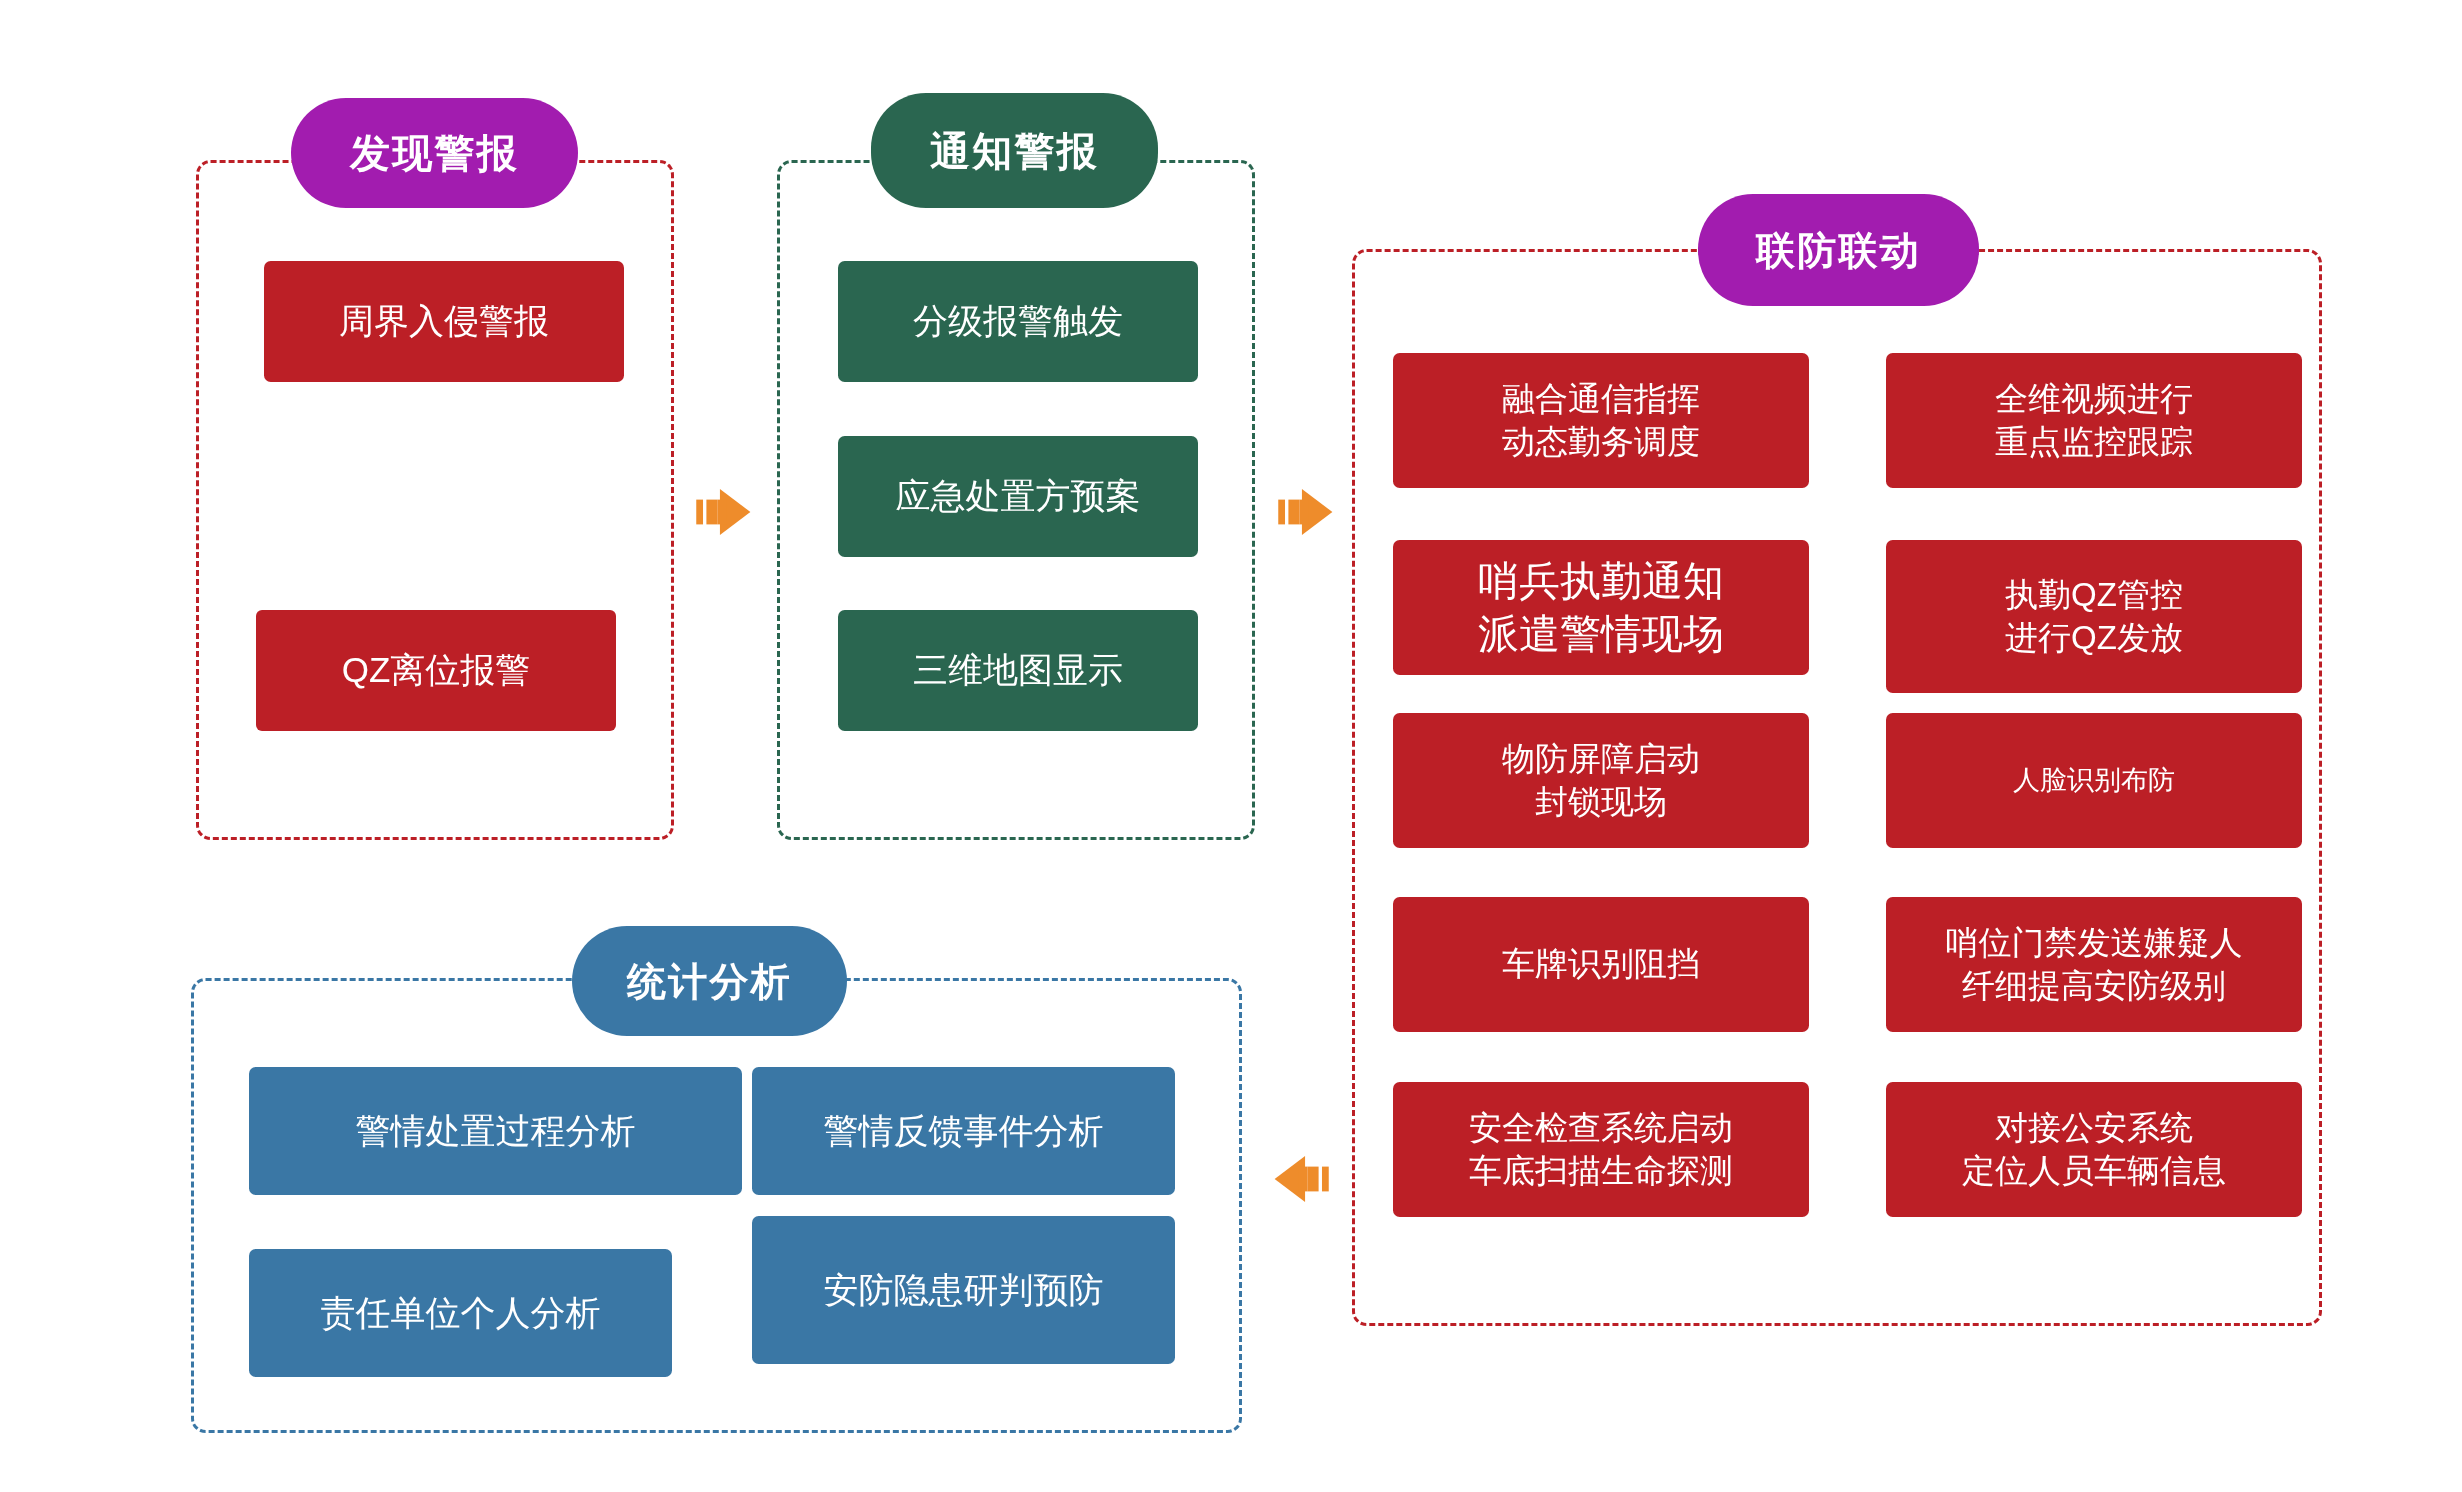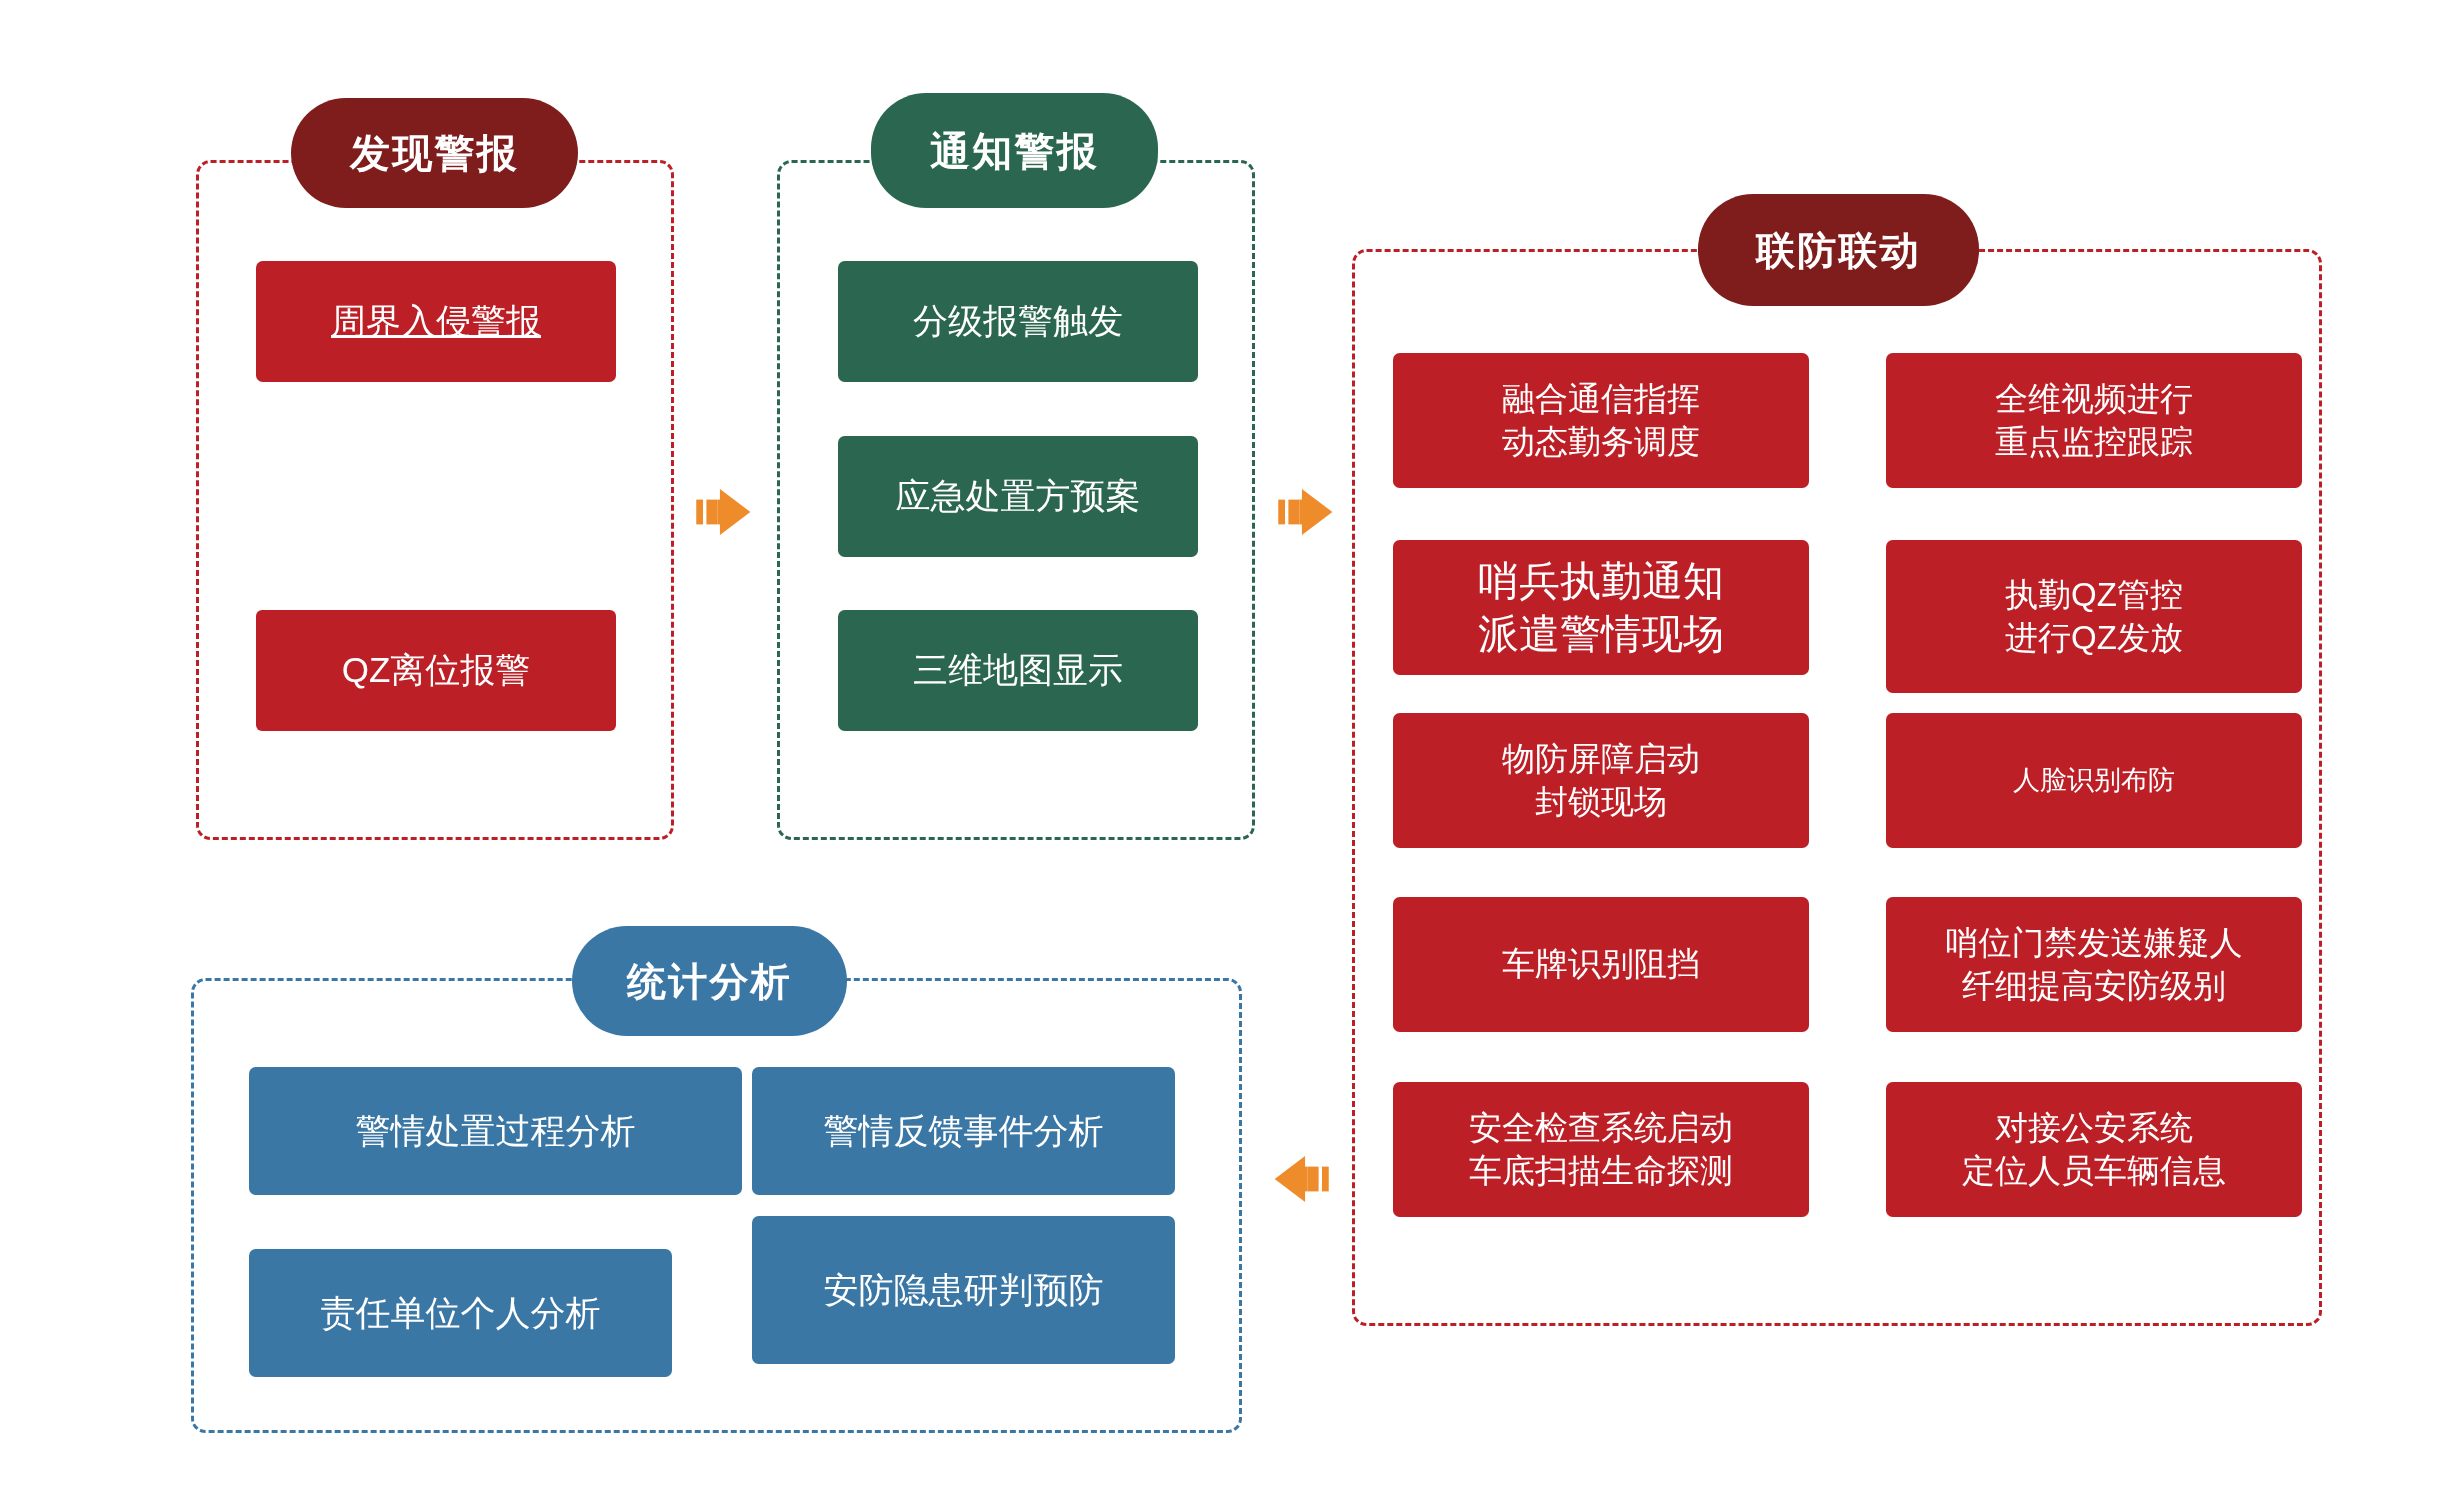--- a/index.html
+++ b/index.html
@@ -35,21 +35,21 @@
     display: flex;
     align-items: center;
     justify-content: center;
     color: #ffffff;
     font-weight: bold;
     letter-spacing: 2.2px;
     text-align: center;
     line-height: 1;
     z-index: 5;
   }
-  .pill.red   { background: #7f1d1d; }
+  .pill.red   { background: #a21caf; }
   .pill.green { background: #2A6650; }
   .pill.blue  { background: #3A77A5; }
 
   
   .card {
     position: absolute;
     display: flex;
     align-items: center;
     justify-content: center;
     text-align: center;
@@ -72,21 +72,21 @@
 </style>
 </head>
 <body>
 
 <div id="canvas">
 
   <div class="group-box red" style="left:196px; top:160px; width:478px; height:680px;"></div>
 
   <div class="pill red" style="left:291px; top:98px; width:287px; height:110px; border-radius:55px; font-size:40px;">发现警报</div>
 
-  <div class="card red" style="left:256px; top:261px; width:360px; height:121px; font-size:35px;text-decoration:underline;">
+  <div class="card red" style="left:264px; top:261px; width:360px; height:121px; font-size:35px;">
     <span>周界入侵警报</span>
   </div>
 
 
   <div class="card red" style="left:256px; top:610px; width:360px; height:121px; font-size:35px;border-radius:6px;">
     <span>QZ离位报警</span>
   </div>
 
   <div class="arrow" style="left:694px; top:481px;">
     <svg width="62" height="62" viewBox="0 0 110 110">

